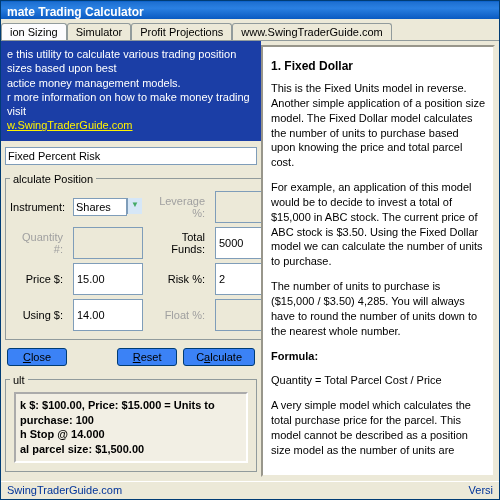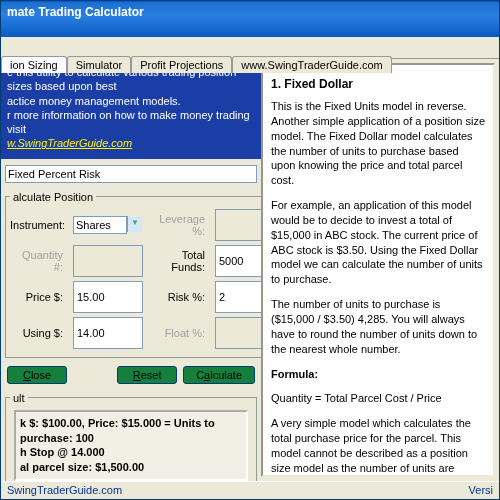--- a/index.html
+++ b/index.html
@@ -1,38 +1,38 @@
 <!DOCTYPE html>
 <html><head>
 <meta charset="utf-8">
 <style>
   * { box-sizing: border-box; font-family: Tahoma, Arial, sans-serif; }
   body { margin: 0; padding: 0; background: #ece9d8; font-size: 11px; }
   .window { width: 500px; height: 500px; background: #ece9d8; border: 1px solid #003c74; display: flex; flex-direction: column; overflow: hidden; }
-  .titlebar { background: linear-gradient(to bottom, #0058c5, #1d6fd1 5%, #2a80e2 40%, #0a5ac1); color: #fff; font-size: 12px; font-weight: bold; height: 36px; line-height: 22px; padding-left: 6px; }
+  .titlebar { background: linear-gradient(to bottom, #0058c5, #1d6fd1 5%, #2a80e2 40%, #0a5ac1); color: #fff; font-size: 12px; font-weight: bold; height: 18px; line-height: 22px; padding-left: 6px; }
   .tabs { display: flex; margin: 4px 0 0 0; padding-left: 0; }
-  .tab { background: #ece9d8; border: 1px solid #919b9c; border-bottom: none; border-radius: 3px 3px 0 0; padding: 2px 8px; font-size: 11px; margin-right: 0px; position: relative; top: 15px; cursor: pointer; }
+  .tab { background: #ece9d8; border: 1px solid #919b9c; border-bottom: none; border-radius: 3px 3px 0 0; padding: 2px 8px; font-size: 11px; margin-right: 0px; position: relative; top: 0; cursor: pointer; }
   .tab.active { background: #fcfcfe; z-index: 2; }
   .content-wrap { display: flex; flex: 1; border-top: 1px solid #919b9c; background: #ece9d8; overflow: hidden; }
   .left-pane { flex: 0 0 260px; display: flex; flex-direction: column; padding: 0; overflow: hidden; }
   .right-pane { flex: 1; background: #fff; border: 2px inset #ece9d8; margin: 4px 4px 4px 0; padding: 8px; font-family: Verdana, Arial, sans-serif; font-size: 11px; overflow: hidden; }
   .banner { background: #1b3ea6; color: #fff; font-size: 11px; padding: 6px 6px 8px 6px; line-height: 1.3; }
-  .banner a { color: #fff200; text-decoration: underline; font-style: italic; }
+  .banner a { color: #fff200; text-decoration: underline; }
   .model-row { display: flex; align-items: center; padding: 6px 4px 4px 4px; gap: 4px; }
   .model-row label { flex: 0 0 auto; white-space: nowrap; }
   select.combo, input.combo { border: 1px solid #7f9db9; background: #fff; font-size: 11px; height: 18px; padding: 0 2px; }
   fieldset { border: 1px solid #919b9c; margin: 4px 4px; padding: 6px 4px 8px 4px; font-size: 11px; }
   legend { padding: 0 3px; }
   .grid { display: grid; grid-template-columns: 55px 70px 56px 50px; gap: 4px 8px; align-items: center; }
   .grid label { text-align: right; padding-right: 2px; }
   .grid label.dis { color: #a0a0a0; }
   input[type="text"] { border: 1px solid #7f9db9; height: 32px; font-size: 11px; padding: 0 3px; }
   input.dis { background: #ece9d8; color: #a0a0a0; }
   .btnrow { display: flex; gap: 6px; padding: 4px 6px; align-items: center; }
-  button.win { background: #15803d; border: 1px solid #003c74; border-radius: 3px; padding: 2px 12px; font-size: 11px; cursor: pointer; min-width: 60px; }
+  button.win { background: #3b82f6; border: 1px solid #003c74; border-radius: 3px; padding: 2px 12px; font-size: 11px; cursor: pointer; min-width: 60px; }
   .result-box { background: #f2efe4; border: 2px inset #fff; margin: 0 4px; padding: 4px; font-size: 11px; font-weight: bold; line-height: 1.35; min-height: 50px; }
   .right-pane h3 { margin: 4px 0 8px 0; font-size: 12px; font-weight: bold; }
   .right-pane p { margin: 0 0 10px 0; line-height: 1.35; }
   .statusbar { height: 18px; border-top: 1px solid #fff; background: #ece9d8; font-size: 11px; color: #003399; padding: 2px 6px; display: flex; justify-content: space-between; }
   .dropdown-arrow { display:inline-block; width:15px; height:16px; background:#d6e7f7; border-left:1px solid #7f9db9; vertical-align:top; text-align:center; line-height:14px; font-size:8px; color:#4a6; }
 </style>
 </head>
 <body>
 
 <div class="window">

